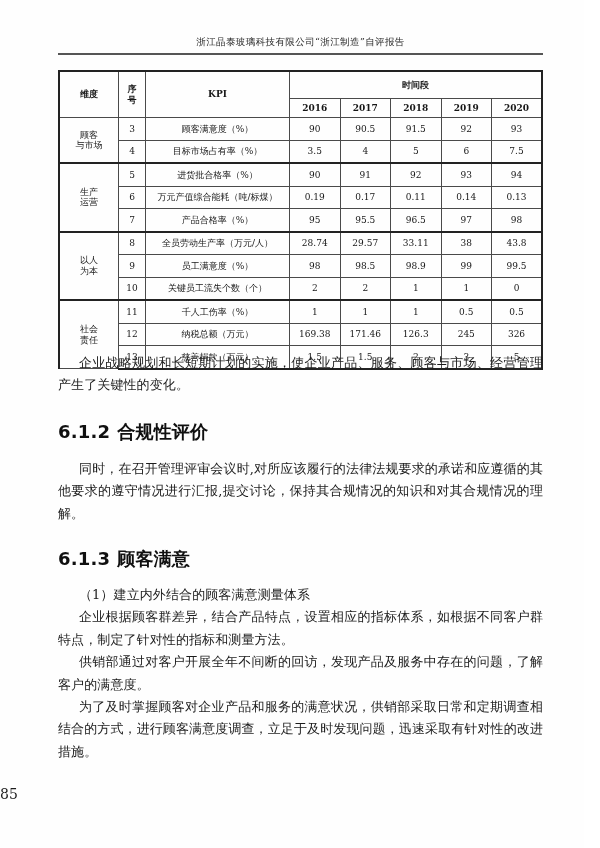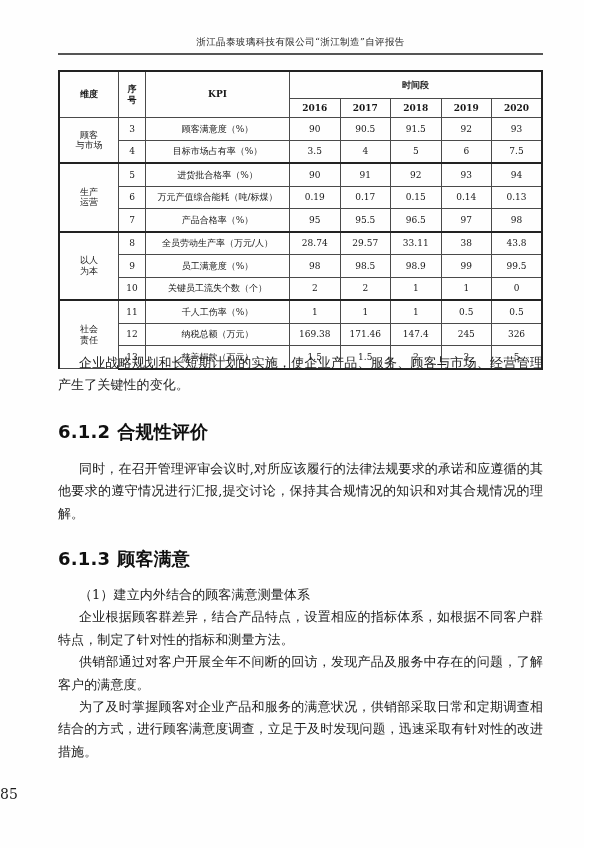--- a/index.html
+++ b/index.html
@@ -198,21 +198,21 @@
           <td class="c-yr grp-top">91</td>
           <td class="c-yr grp-top">92</td>
           <td class="c-yr grp-top">93</td>
           <td class="c-yr grp-top outer-right">94</td>
         </tr>
         <tr class="r-body">
           <td class="c-seq">6</td>
           <td class="c-kpi kpi-label">万元产值综合能耗（吨/标煤）</td>
           <td class="c-yr">0.19</td>
           <td class="c-yr">0.17</td>
-          <td class="c-yr">0.15</td>
+          <td class="c-yr">0.11</td>
           <td class="c-yr">0.14</td>
           <td class="c-yr outer-right">0.13</td>
         </tr>
         <tr class="r-body">
           <td class="c-seq">7</td>
           <td class="c-kpi kpi-label">产品合格率（%）</td>
           <td class="c-yr">95</td>
           <td class="c-yr">95.5</td>
           <td class="c-yr">96.5</td>
           <td class="c-yr">97</td>
@@ -260,21 +260,21 @@
           <td class="c-yr grp-top">1</td>
           <td class="c-yr grp-top">1</td>
           <td class="c-yr grp-top">0.5</td>
           <td class="c-yr grp-top outer-right">0.5</td>
         </tr>
         <tr class="r-body">
           <td class="c-seq">12</td>
           <td class="c-kpi kpi-label">纳税总额（万元）</td>
           <td class="c-yr">169.38</td>
           <td class="c-yr">171.46</td>
-          <td class="c-yr">147.4</td>
+          <td class="c-yr">126.3</td>
           <td class="c-yr">245</td>
           <td class="c-yr outer-right">326</td>
         </tr>
         <tr class="r-body">
           <td class="c-seq outer-bottom">13</td>
           <td class="c-kpi kpi-label outer-bottom">慈善捐款（万元）</td>
           <td class="c-yr outer-bottom">1.5</td>
           <td class="c-yr outer-bottom">1.5</td>
           <td class="c-yr outer-bottom">2</td>
           <td class="c-yr outer-bottom">3</td>

